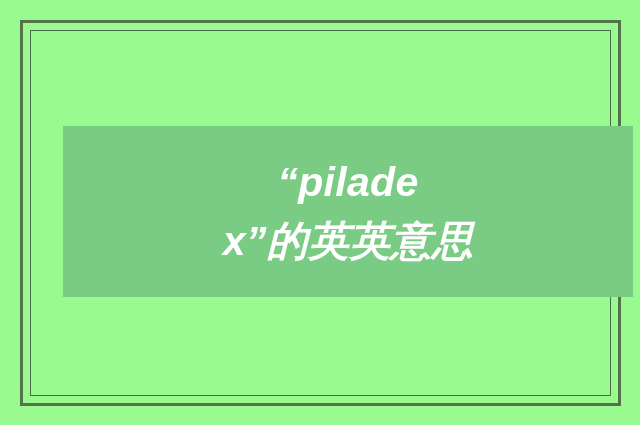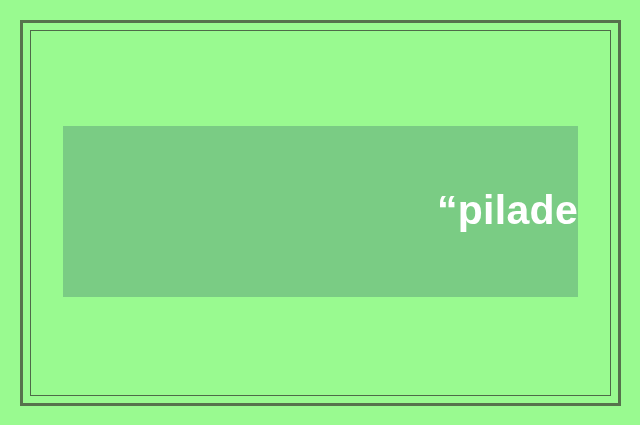--- a/index.html
+++ b/index.html
@@ -43,28 +43,29 @@
     border: 1px solid #4e6a48;
     box-sizing: border-box;
     pointer-events: none;
   }
 
   
   .banner {
     position: absolute;
     left: 63px;
     top: 126px;
-    width: 515px;
+    width: 570px;
     height: 171px;
     background: #7acc84;
     box-sizing: border-box;
     display: flex;
     flex-direction: column;
-    align-items: flex-end;
+    align-items: center;
     justify-content: center;
+    font-style: italic;
   }
 
   .banner-title {
     margin: 0;
     color: #ffffff;
     font-weight: 700;
     font-size: 41px;
     line-height: 1.38;
     text-align: center;
     letter-spacing: 0.3px;
@@ -81,16 +82,16 @@
 </style>
 </head>
 <body>
 
 <div id="canvas">
 
   <div class="frame-outer"></div>
   <div class="frame-inner"></div>
 
   <div class="banner">
-    <h1 class="banner-title"><span class="line line-1">“pilade</span></h1>
+    <h1 class="banner-title"><span class="line line-1">“pilade</span><span class="line line-2">x”的英英意思</span></h1>
   </div>
 
 </div>
 
 </body></html>

